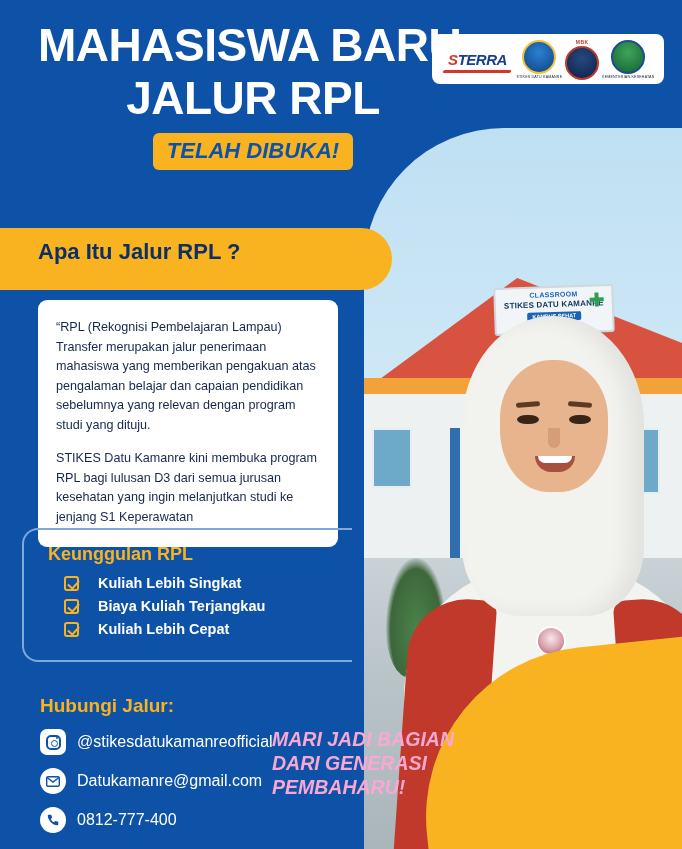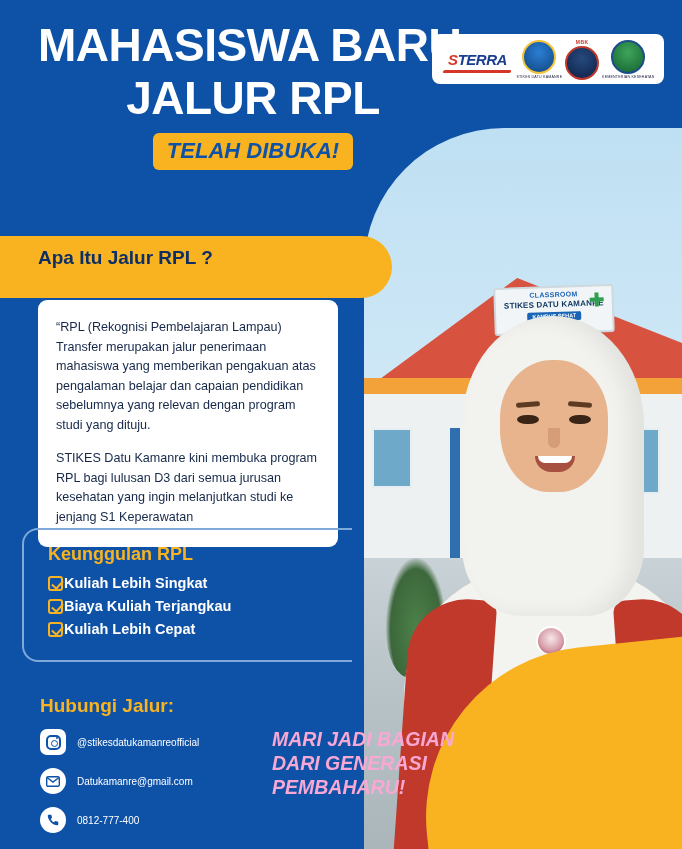--- a/index.html
+++ b/index.html
@@ -236,23 +236,22 @@
   .logo-cap { font-size: 3.6px; color: #224; letter-spacing: .2px; }
   
   .qbanner {
     position: absolute; left: 0; top: 228px;
     width: 392px; min-height: 62px;
     background: #f9b320;
     border-radius: 0 36px 36px 0;
     color: #0d2f63;
     padding: 10px 40px 12px 38px;
     font-weight: 900;
-    font-size: 19px;
+    font-size: 22px;
     line-height: 1.3;
-    margin-top: 8px;
   }
   
   .card {
     position: absolute; left: 38px; top: 300px;
     width: 300px;
     background: #ffffff;
     border-radius: 9px;
     padding: 18px 18px 20px;
     color: #16284a;
     font-size: 12.6px;
@@ -269,25 +268,26 @@
     padding: 14px 16px 16px 24px;
   }
   .adv h3 {
     color: #f9b320;
     font-size: 18px;
     font-weight: 900;
     margin-bottom: 10px;
   }
   .adv ul { list-style: none; }
   .adv li {
-    display: flex; align-items: center; gap: 1px;
+    display: flex; align-items: center; gap: 19px;
     color: #ffffff;
     font-size: 14.5px;
     font-weight: 700;
     margin-bottom: 7px;
+    margin-left: 16px;
   }
   .chk {
     width: 15px; height: 15px; flex: 0 0 15px;
     border: 2px solid #f9b320;
     border-radius: 3px;
     position: relative;
   }
   .chk::after {
     content: "";
     position: absolute; left: 3.5px; top: 0.5px;
@@ -296,21 +296,21 @@
     border-width: 0 2px 2px 0;
     transform: rotate(42deg);
   }
   
   .contact { position: absolute; left: 40px; top: 695px; width: 260px; }
   .contact h3 {
     color: #f9b320; font-size: 19px; font-weight: 900; margin-bottom: 12px;
   }
   .crow {
     display: flex; align-items: center; gap: 11px;
-    color: #ffffff; font-size: 10px; margin-bottom: 13px;
+    color: #ffffff; font-size: 16px; margin-bottom: 13px;
   }
   .cicon {
     width: 26px; height: 26px; flex: 0 0 26px;
     background: #ffffff; border-radius: 7px;
     display: flex; align-items: center; justify-content: center;
     color: #0e52a8;
   }
   .cicon.round { border-radius: 50%; }
   .ig-sq {
     width: 15px; height: 15px; border: 2px solid #0e52a8; border-radius: 5px; position: relative;

